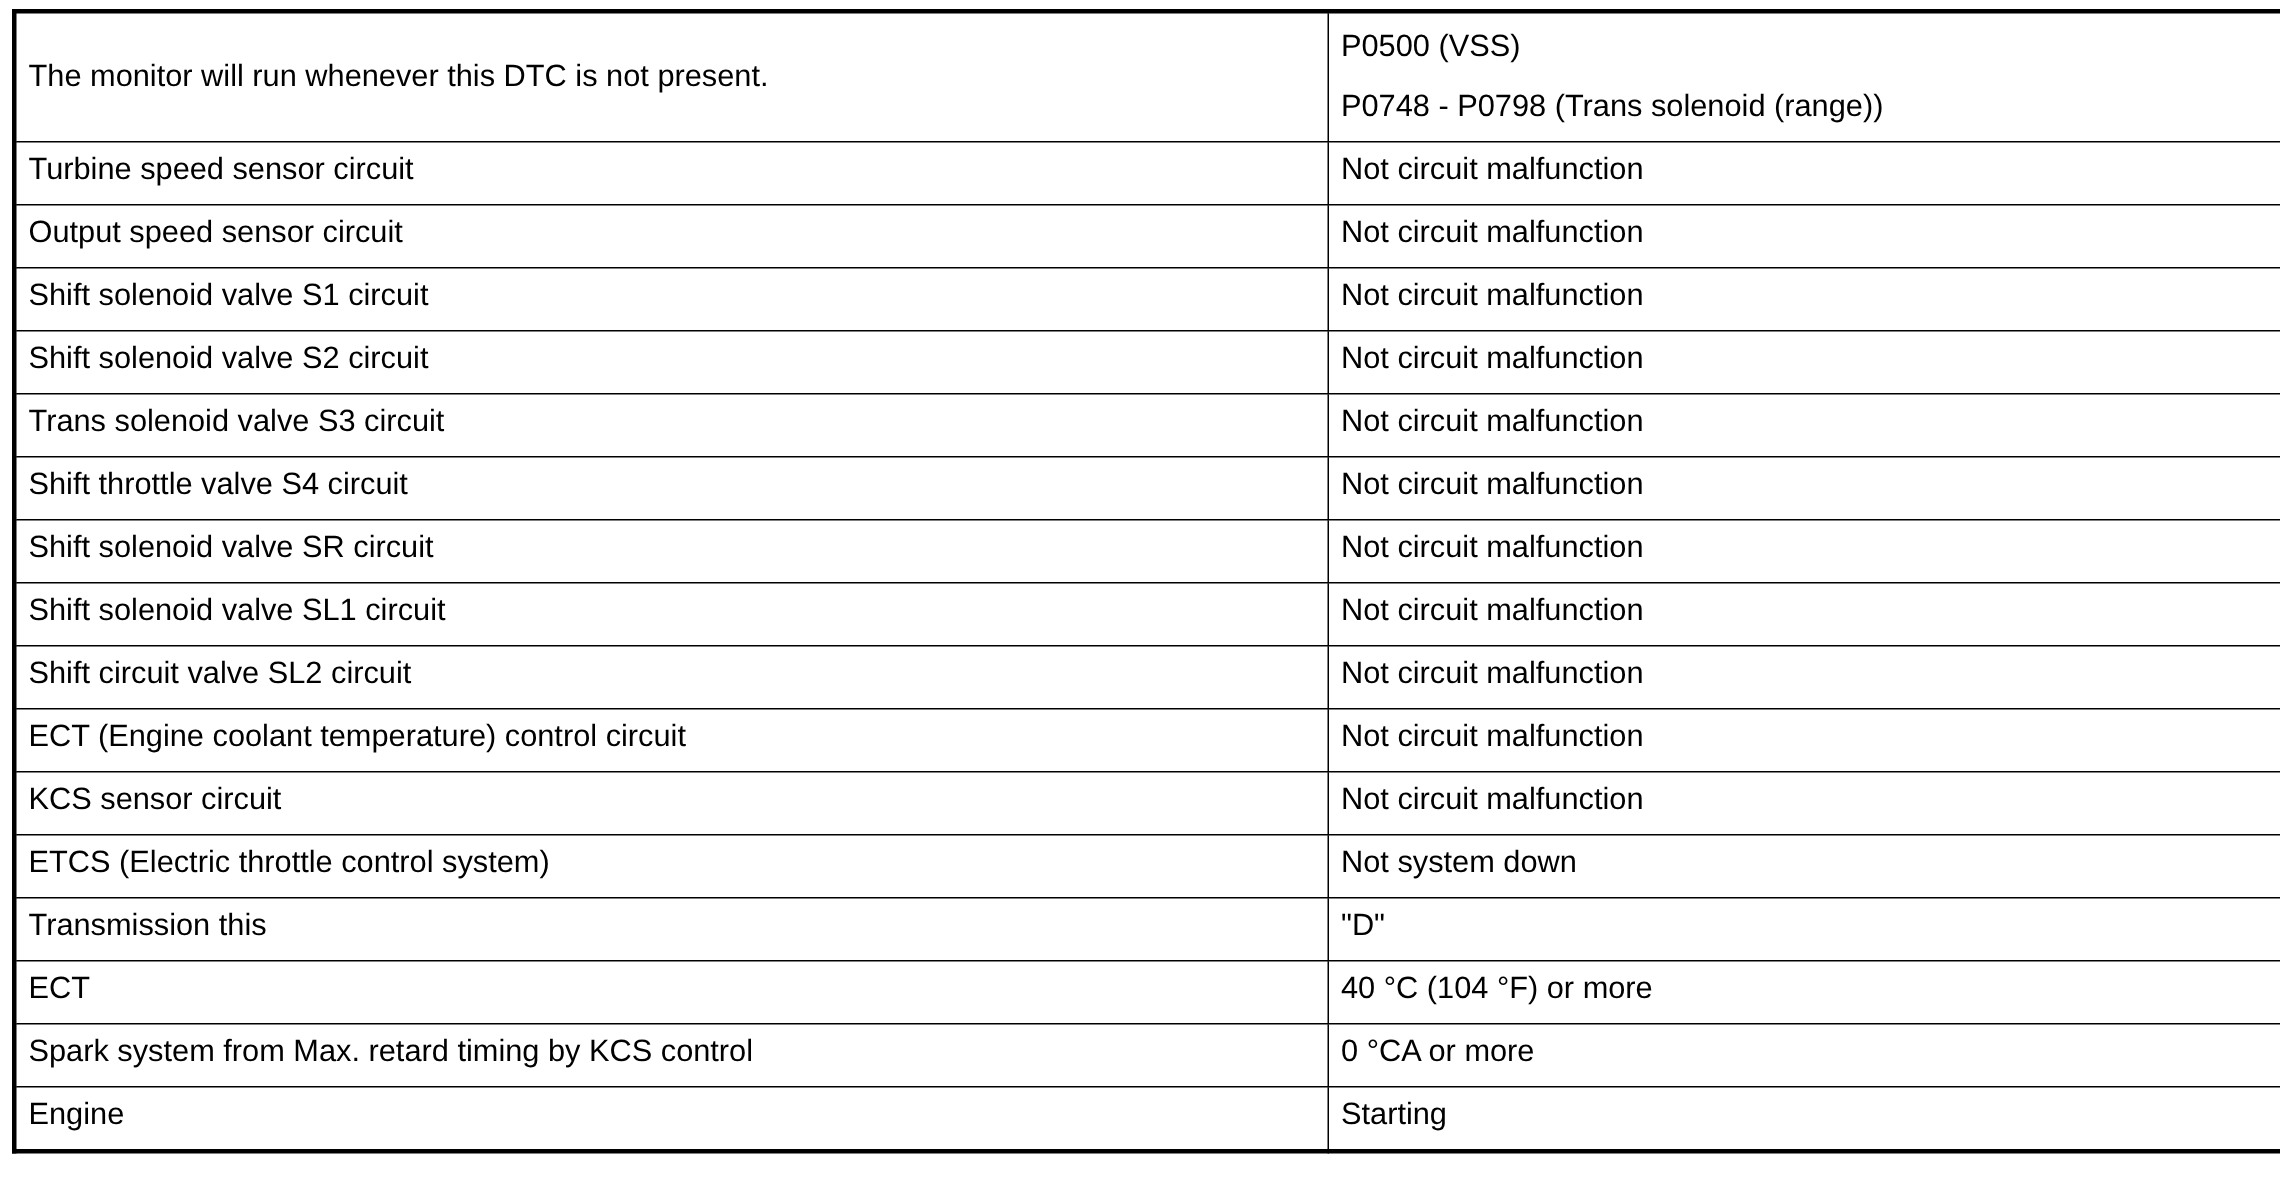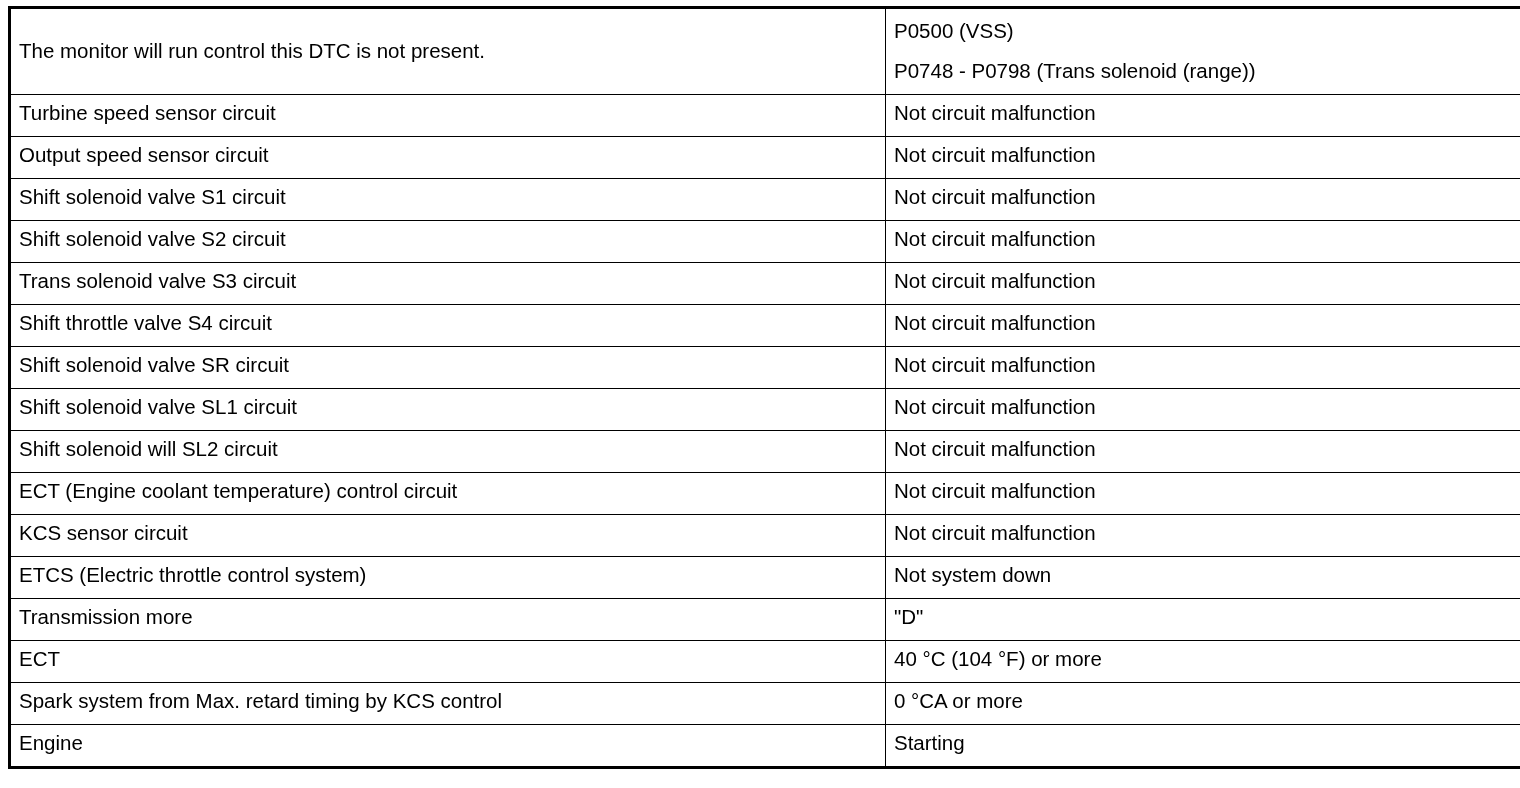--- a/index.html
+++ b/index.html
@@ -66,21 +66,21 @@
   }
 </style>
 </head>
 <body>
 
 <div class="page">
   <table class="spec-table">
     <tbody>
       <tr class="row-first">
         <td class="col-left">
-          <span>The monitor will run control this DTC is not present.</span>
+          <span>The monitor will run whenever this DTC is not present.</span>
         </td>
         <td class="col-right">
           <span class="sub-line">P0500 (VSS)</span>
           <span class="line-gap"></span>
           <span class="sub-line">P0748 - P0798 (Trans solenoid (range))</span>
         </td>
       </tr>
 
       <tr class="data-row">
         <td class="col-left">Turbine speed sensor circuit</td>
@@ -108,37 +108,37 @@
       </tr>
       <tr class="data-row">
         <td class="col-left">Shift solenoid valve SR circuit</td>
         <td class="col-right">Not circuit malfunction</td>
       </tr>
       <tr class="data-row">
         <td class="col-left">Shift solenoid valve SL1 circuit</td>
         <td class="col-right">Not circuit malfunction</td>
       </tr>
       <tr class="data-row">
-        <td class="col-left">Shift solenoid will SL2 circuit</td>
+        <td class="col-left">Shift circuit valve SL2 circuit</td>
         <td class="col-right">Not circuit malfunction</td>
       </tr>
       <tr class="data-row">
         <td class="col-left">ECT (Engine coolant temperature) control circuit</td>
         <td class="col-right">Not circuit malfunction</td>
       </tr>
       <tr class="data-row">
         <td class="col-left">KCS sensor circuit</td>
         <td class="col-right">Not circuit malfunction</td>
       </tr>
       <tr class="data-row">
         <td class="col-left">ETCS (Electric throttle control system)</td>
         <td class="col-right">Not system down</td>
       </tr>
       <tr class="data-row">
-        <td class="col-left">Transmission more</td>
+        <td class="col-left">Transmission this</td>
         <td class="col-right">"D"</td>
       </tr>
       <tr class="data-row">
         <td class="col-left">ECT</td>
         <td class="col-right">40 °C (104 °F) or more</td>
       </tr>
       <tr class="data-row">
         <td class="col-left">Spark system from Max. retard timing by KCS control</td>
         <td class="col-right">0 °CA or more</td>
       </tr>

